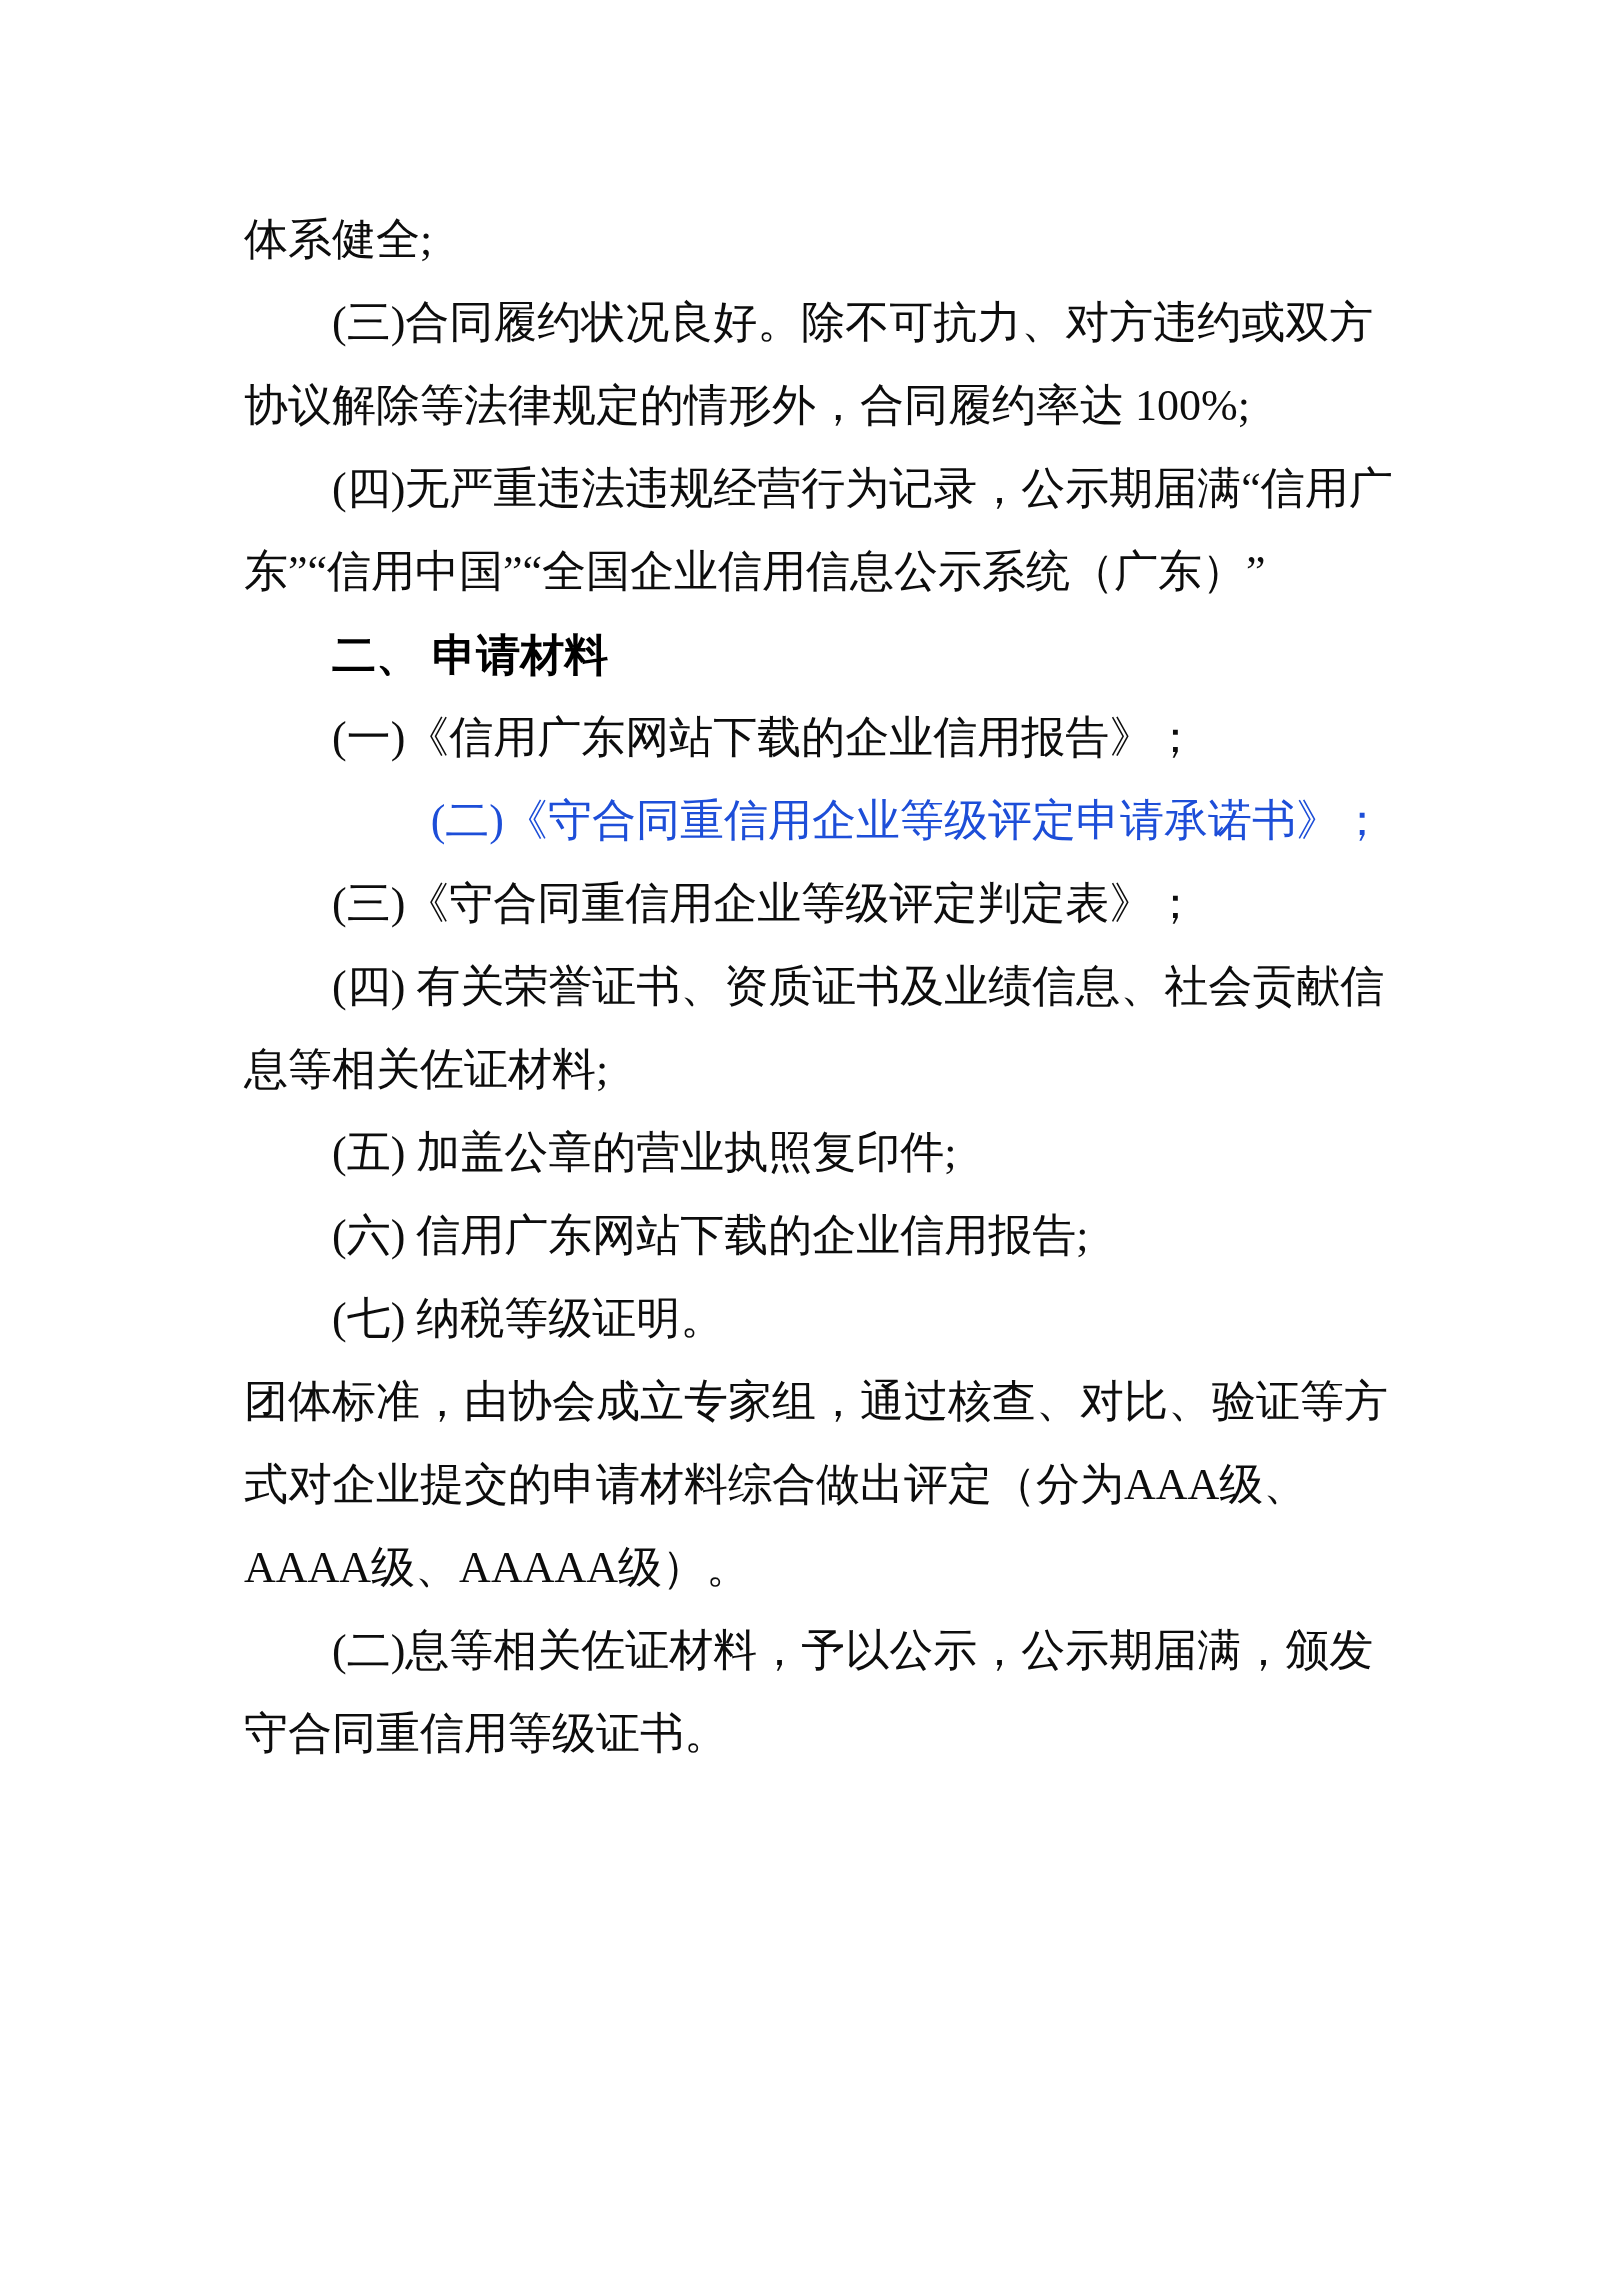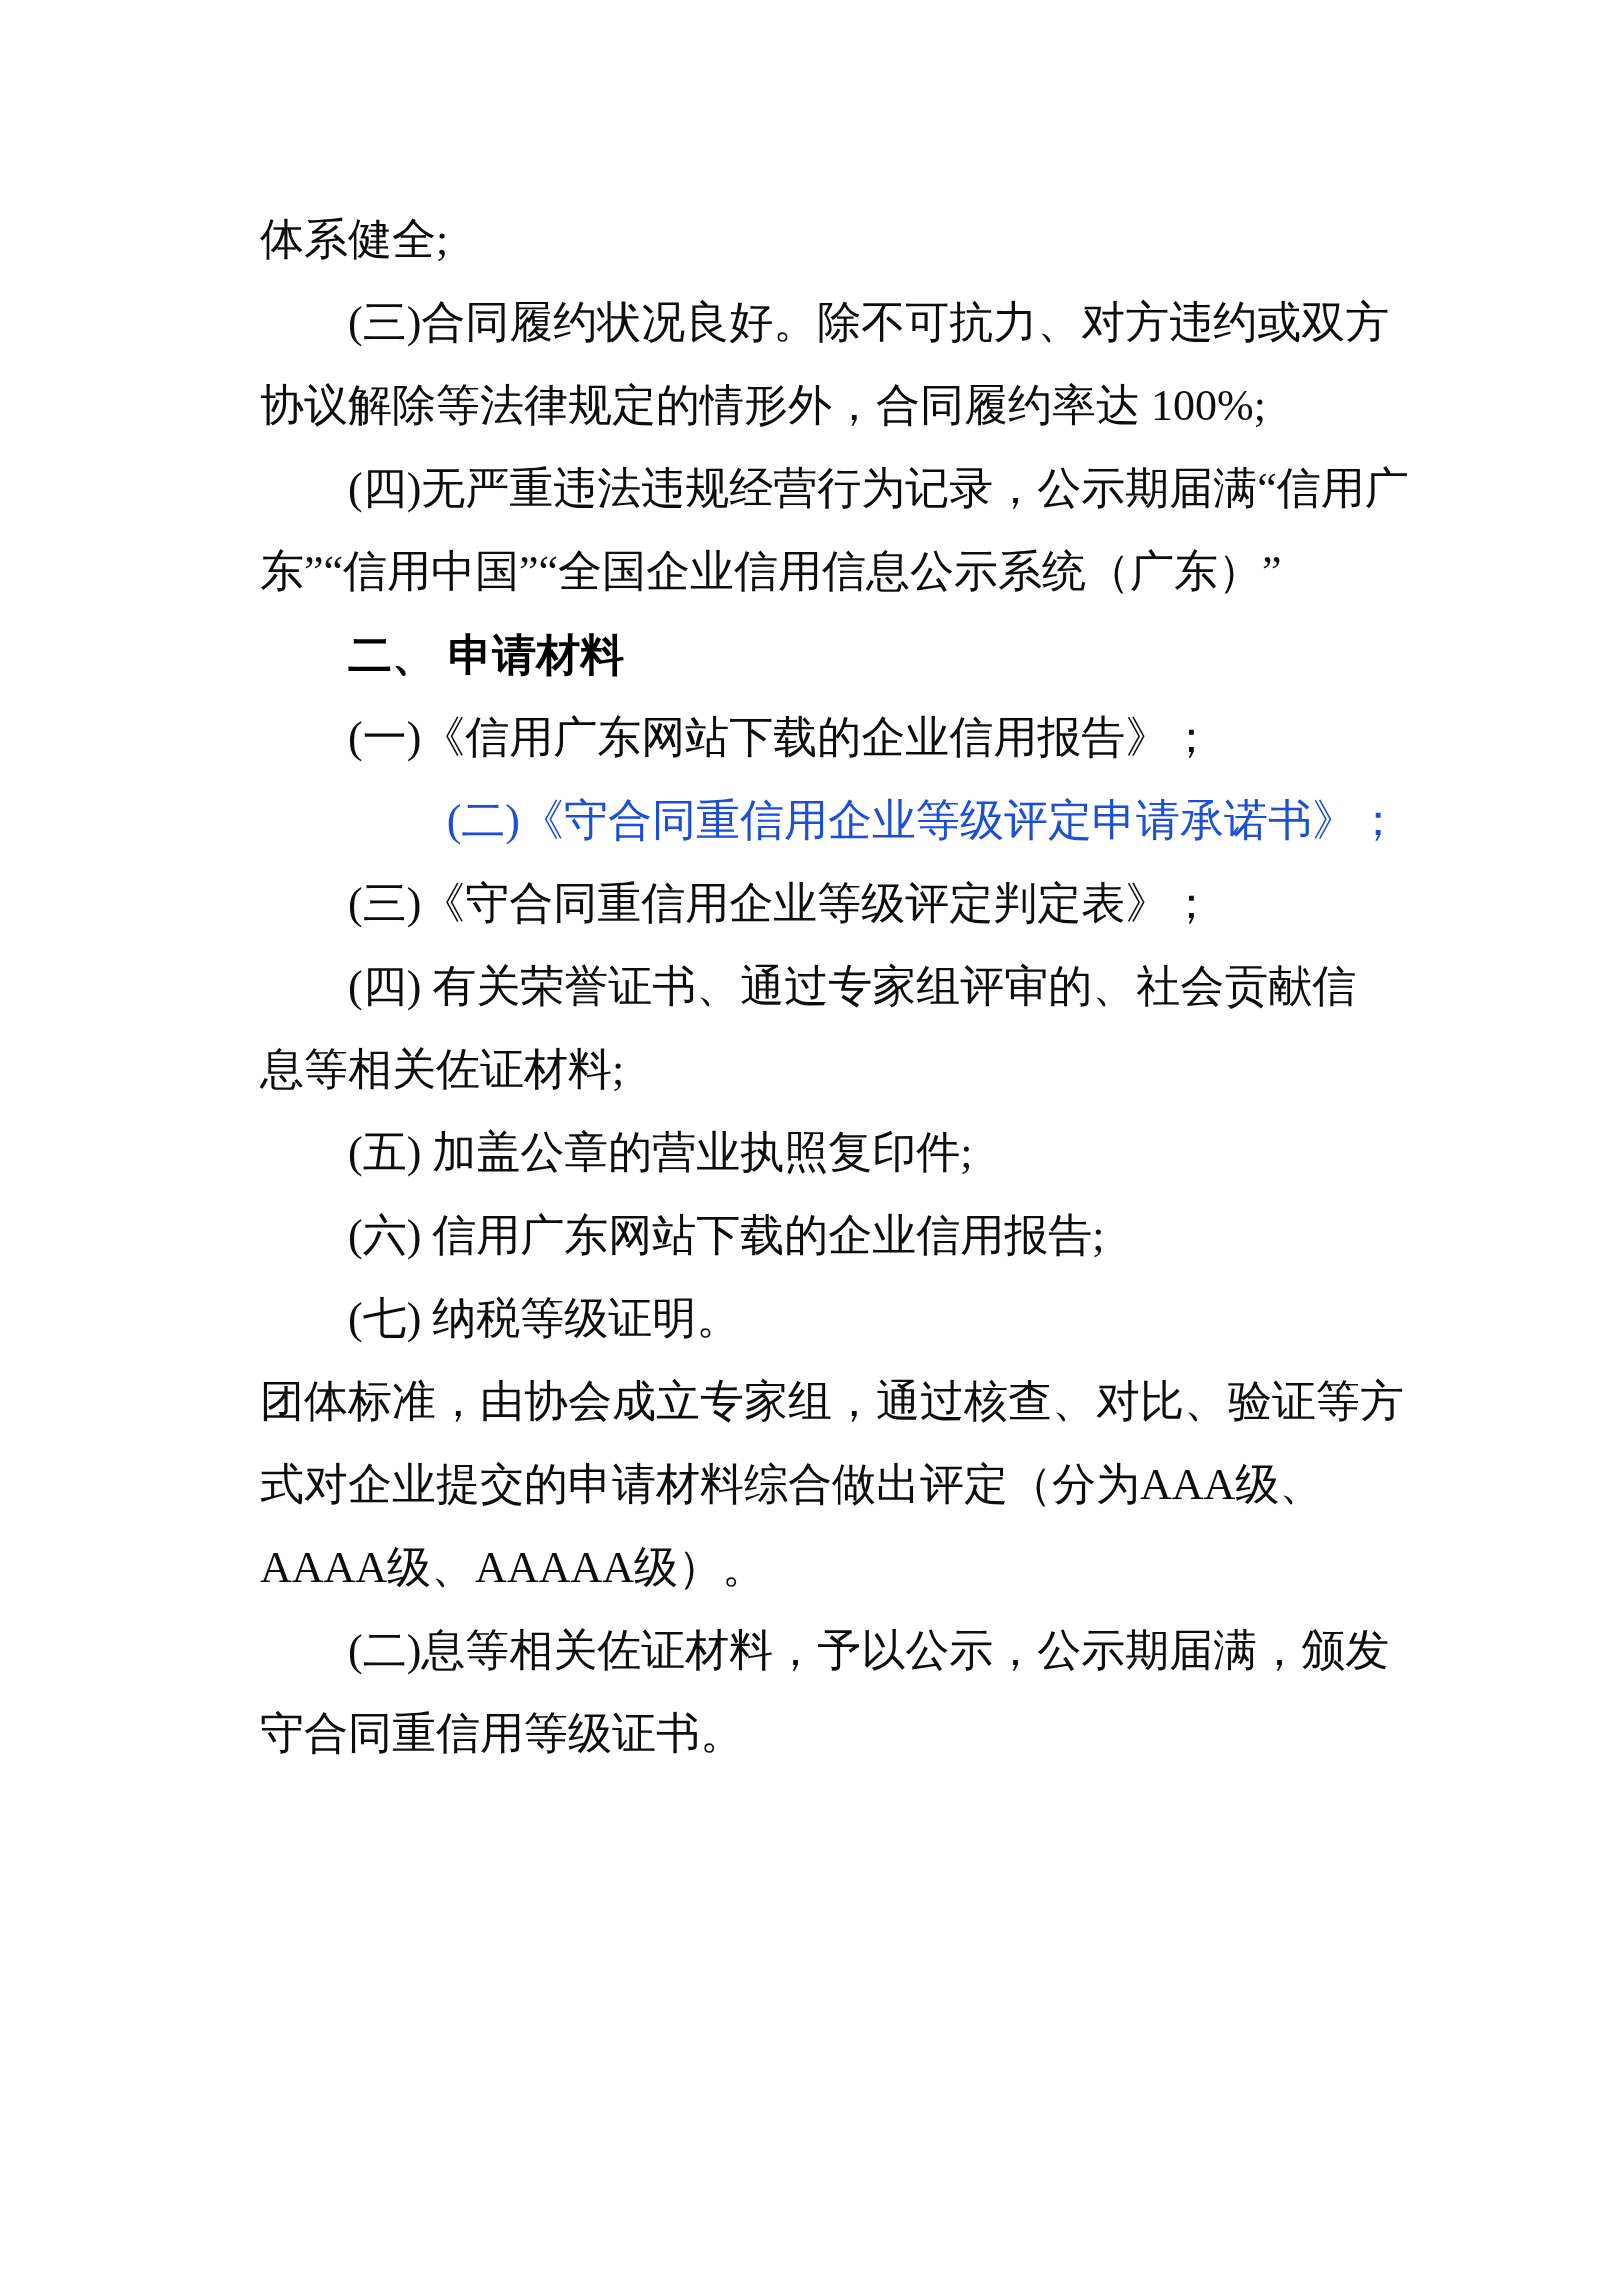--- a/index.html
+++ b/index.html
@@ -6,21 +6,20 @@
     margin: 0;
     padding: 0;
     background: #ffffff;
   }
   .page {
     position: relative;
     width: 1463px;
     height: 2295px;
     background: #ffffff;
     overflow: hidden;
-    margin-left: 16px;
   }
   .content {
     position: absolute;
     left: 244px;
     top: 198px;
     width: 1140px;
   }
   .block {
     margin: 0;
     padding: 0;
@@ -64,21 +63,21 @@
       <div class="block paragraph">
         <div class="line indent" style="color: rgb(13, 13, 13);">(一)《信用广东网站下载的企业信用报告》；</div>
       </div>
       <div class="block paragraph">
         <div class="line indent" style="color: #1d4ed8; text-align: right;">(二)《守合同重信用企业等级评定申请承诺书》；</div>
       </div>
       <div class="block paragraph">
         <div class="line indent" style="color: rgb(13, 13, 13);">(三)《守合同重信用企业等级评定判定表》；</div>
       </div>
       <div class="block paragraph">
-        <div class="line indent" style="color: rgb(13, 13, 13);">(四) 有关荣誉证书、通过专家组评审的、社会贡献信</div>
+        <div class="line indent" style="color: rgb(13, 13, 13);">(四) 有关荣誉证书、资质证书及业绩信息、社会贡献信</div>
         <div class="line" style="color: rgb(13, 13, 13);">息等相关佐证材料;</div>
       </div>
       <div class="block paragraph">
         <div class="line indent" style="color: rgb(13, 13, 13);">(五) 加盖公章的营业执照复印件;</div>
       </div>
       <div class="block paragraph">
         <div class="line indent" style="color: rgb(13, 13, 13);">(六) 信用广东网站下载的企业信用报告;</div>
       </div>
       <div class="block paragraph">
         <div class="line indent" style="color: rgb(13, 13, 13);">(七) 纳税等级证明。</div>

